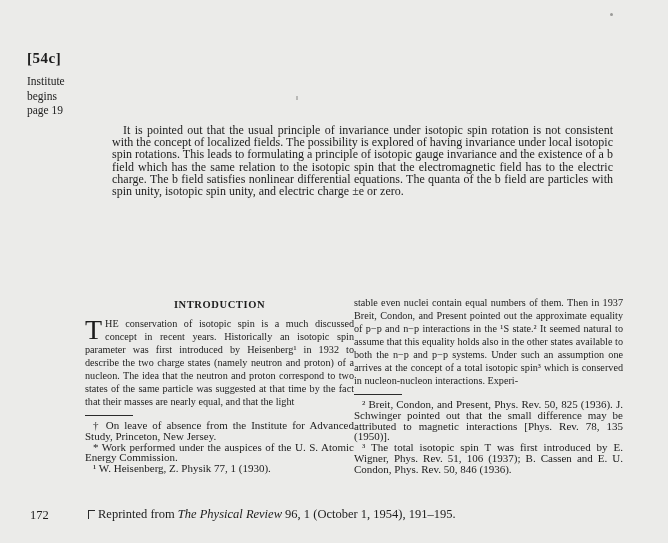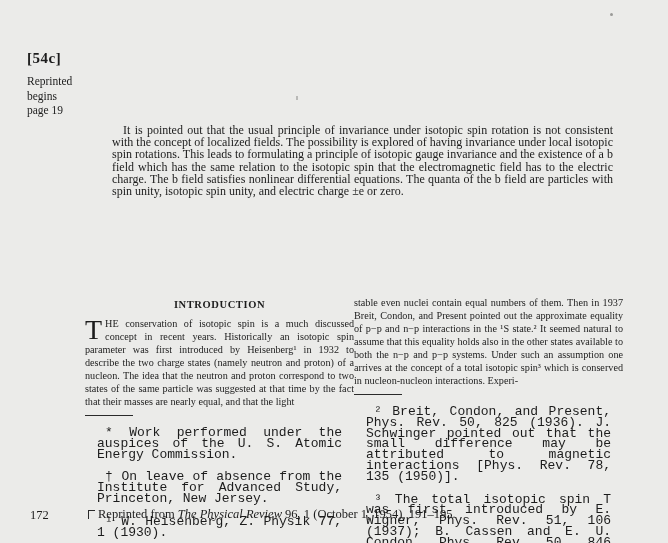--- a/index.html
+++ b/index.html
@@ -37,21 +37,21 @@
   .section-heading {
     text-align: center; font-weight: bold; font-size: 10.5px;
     letter-spacing: 0.6px; margin: 2px 0 6px 0; text-indent: 0;
   }
   .para { margin: 0; }
   .dropcap {
     float: left; font-size: 28px; line-height: 23px;
     padding: 1px 3px 0 0; font-weight: 400;
   }
   .fnrule { width: 48px; height: 0; border-top: 1px solid #2a2a2a; margin: 7px 0 4px 0; }
-  .footnote { font-size: 13px; line-height: 10.8px; text-align: justify; text-indent: 8px; margin: 12px; font-family: Liberation Mono, monospace; }
+  .footnote { font-size: 11px; line-height: 10.8px; text-align: justify; text-indent: 8px; margin: 0; }
 
   
   .bottom-line { position: absolute; left: 0; top: 507px; width: 668px; font-size: 12.5px; }
   .page-number { position: absolute; left: 30px; top: 1px; }
   .reprint { position: absolute; left: 88px; top: 0; white-space: nowrap; }
   .corner-mark {
     display: inline-block; width: 6px; height: 8px;
     border-left: 1.4px solid #2a2a2a; border-top: 1.4px solid #2a2a2a;
     margin-right: 3px; vertical-align: -1px;
   }
@@ -65,37 +65,37 @@
 <body>
 
 <div class="page">
 
   <div class="speck"></div>
   <div class="speck2"></div>
 
   <div class="margin-col">
     <div class="margin-tag">[54c]</div>
     <div class="margin-note">
-      <div>Reprinted</div>
+      <div>Institute</div>
       <div>begins</div>
       <div>page 19</div>
     </div>
   </div>
 
 
   <div class="abstract">It is pointed out that the usual principle of invariance under isotopic spin rotation is not consistent with the concept of localized fields. The possibility is explored of having invariance under local isotopic spin rotations. This leads to formulating a principle of isotopic gauge invariance and the existence of a b field which has the same relation to the isotopic spin that the electromagnetic field has to the electric charge. The b field satisfies nonlinear differential equations. The quanta of the b field are particles with spin unity, isotopic spin unity, and electric charge ±e or zero.</div>
 
   <div class="columns">
 
     <div class="col">
       <div class="section-heading">INTRODUCTION</div>
       <p class="para"><span class="dropcap">T</span><span>HE conservation of isotopic spin is a much discussed concept in recent years. Historically an isotopic spin parameter was first introduced by Heisenberg¹ in 1932 to describe the two charge states (namely neutron and proton) of a nucleon. The idea that the neutron and proton correspond to two states of the same particle was suggested at that time by the fact that their masses are nearly equal, and that the light</span></p>
       <div class="fnrule"></div>
+      <p class="footnote">† On leave of absence from the Institute for Advanced Study, Princeton, New Jersey.</p>
       <p class="footnote">* Work performed under the auspices of the U. S. Atomic Energy Commission.</p>
-      <p class="footnote">† On leave of absence from the Institute for Advanced Study, Princeton, New Jersey.</p>
       <p class="footnote">¹ W. Heisenberg, Z. Physik 77, 1 (1930).</p>
     </div>
 
     <div class="col">
       <p class="para">stable even nuclei contain equal numbers of them. Then in 1937 Breit, Condon, and Present pointed out the approximate equality of p−p and n−p interactions in the ¹S state.² It seemed natural to assume that this equality holds also in the other states available to both the n−p and p−p systems. Under such an assumption one arrives at the concept of a total isotopic spin³ which is conserved in nucleon-nucleon interactions. Experi-</p>
       <div class="fnrule"></div>
       <p class="footnote">² Breit, Condon, and Present, Phys. Rev. 50, 825 (1936). J. Schwinger pointed out that the small difference may be attributed to magnetic interactions [Phys. Rev. 78, 135 (1950)].</p>
       <p class="footnote">³ The total isotopic spin T was first introduced by E. Wigner, Phys. Rev. 51, 106 (1937); B. Cassen and E. U. Condon, Phys. Rev. 50, 846 (1936).</p>
     </div>
 

